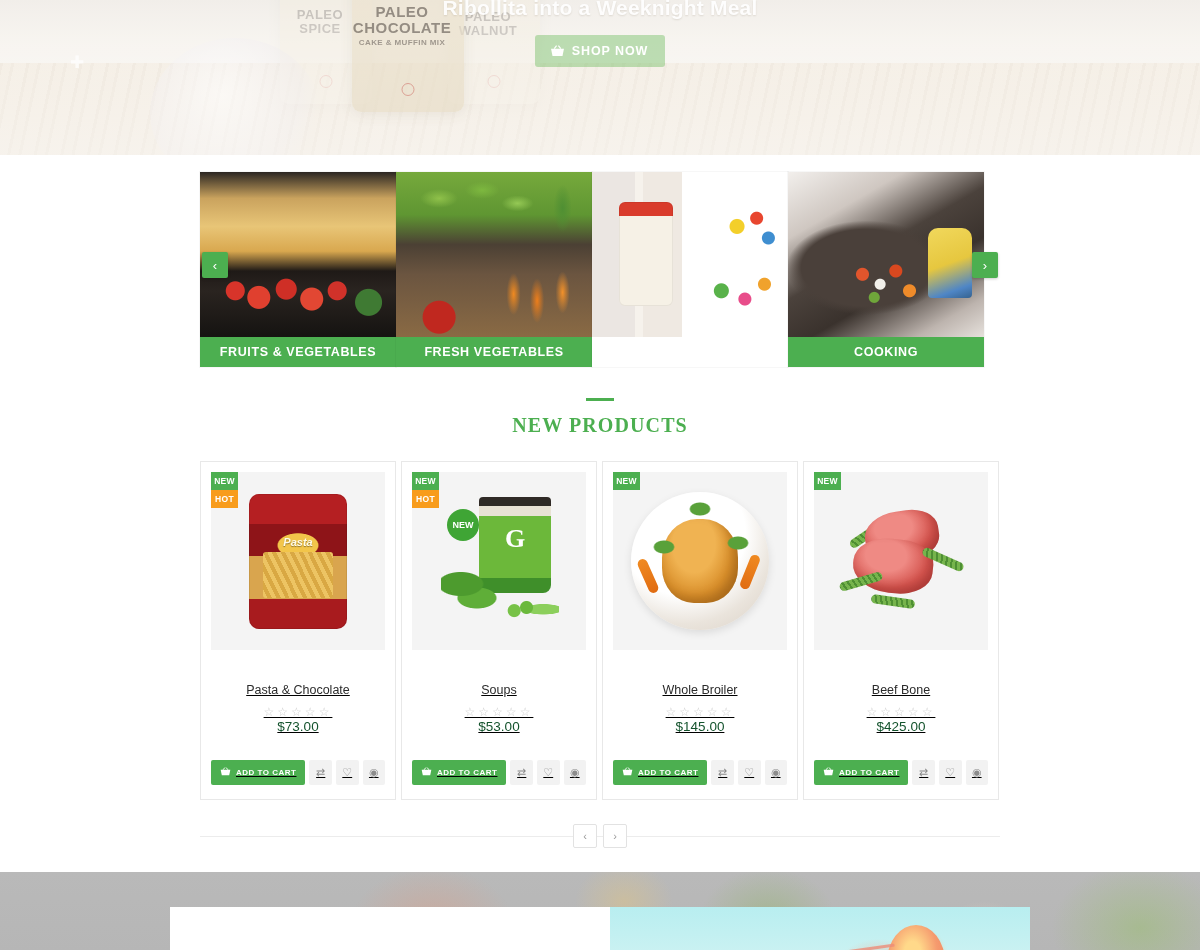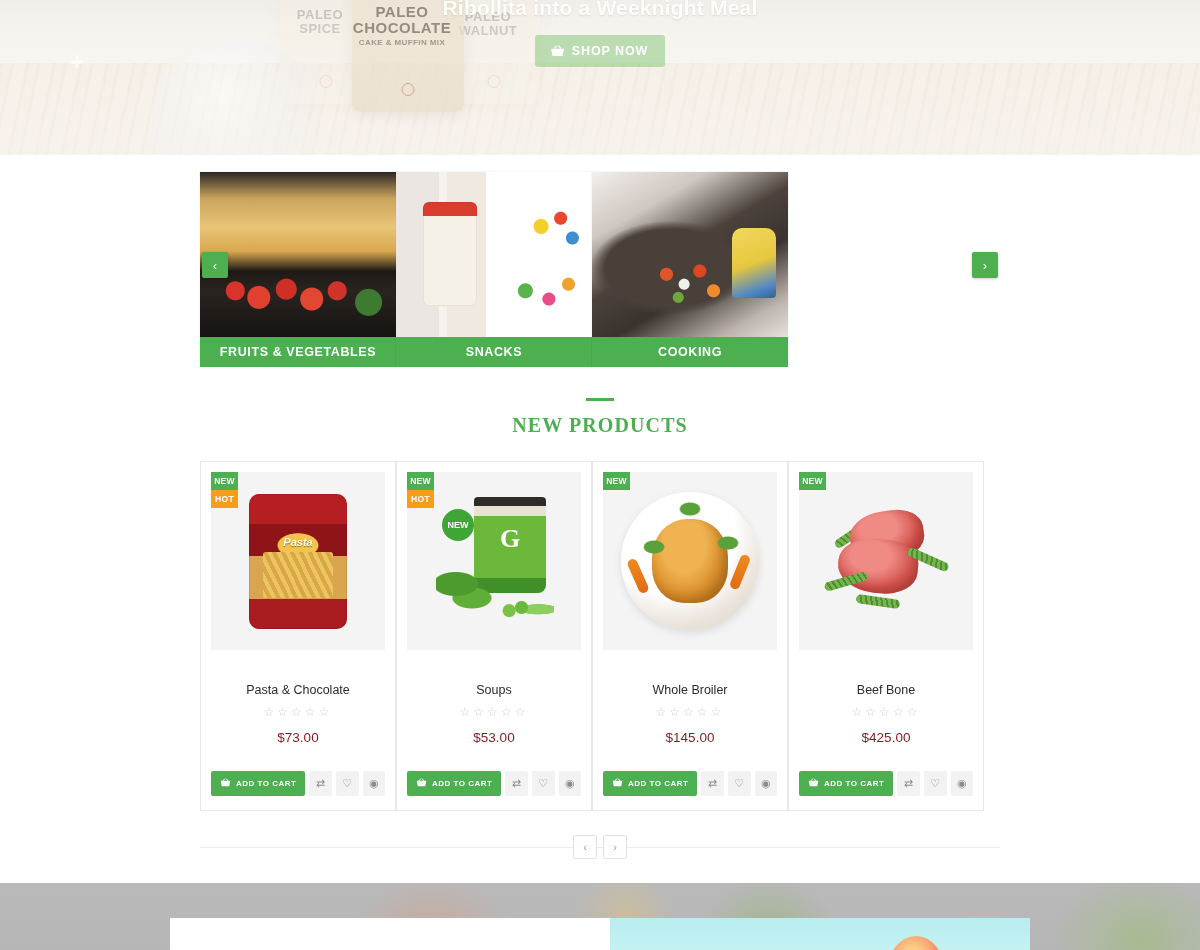--- a/index.html
+++ b/index.html
@@ -180,22 +180,22 @@
   }
 
   
   .np-head { text-align: center; padding: 31px 0 0; font-family: Liberation Serif, serif; }
   .np-rule { width: 28px; height: 3px; background: #4caf50; margin: 0 auto 13px; }
   .np-title {
     color: #4caf50; font-size: 20px; font-weight: bold; letter-spacing: 1.1px;
   }
 
   .products {
-    display: flex; 
-    width: 800px; margin: 24px auto 0;
+    display: flex; gap: 5px;
+    width: 800px; margin: 24px auto 0; text-decoration: underline;
   }
   .p-card {
     position: relative; width: 196px; background:#fff;
     border: 1px solid #e8e8e8;
     padding: 10px 10px 14px;
   }
   .p-badges { position: absolute; left: 10px; top: 10px; z-index: 4; }
   .badge {
     display: block; width: 27px; text-align: center;
     font-size: 8.5px; font-weight: bold; color: #fff;
@@ -210,22 +210,22 @@
   }
   .p-name {
     margin-top: 33px; text-align: center;
     font-size: 12.5px; color: #2b2b2b;
   }
   .stars {
     margin-top: 8px; text-align: center;
     color: #cfcfcf; font-size: 12px; letter-spacing: 3px;
   }
   .p-price {
-    margin-top: 11px; text-align: center;
-    color: #7f1d1d; font-size: 13.5px;
+    text-align: center;
+    color: #14532d; font-size: 13.5px;
   }
   .p-actions {
     margin-top: 26px; display: flex; gap: 4px; justify-content: center;
   }
   .btn-cart {
     display: inline-flex; align-items: center; gap: 5px;
     background: #4caf50; color: #fff; border: none; border-radius: 2px;
     padding: 0 9px; height: 25px;
     font-size: 8px; font-weight: bold; letter-spacing: .5px;
     cursor: pointer; white-space: nowrap;
@@ -437,22 +437,25 @@
     <button class="cat-nav prev">
       <span>‹</span>
     </button>
 
     <div class="cat-row">
       <div class="cat-card">
         <div class="cat-img img-fruits"></div>
         <div class="cat-label">FRUITS &amp; VEGETABLES</div>
       </div>
       <div class="cat-card">
+        <div class="cat-img img-veg"></div>
+        <div class="cat-label">FRESH VEGETABLES</div>
+      </div>
+      <div class="cat-card">
         <div class="cat-img img-snacks"></div>
-        <div class="cat-label">SNACKS</div>
       </div>
       <div class="cat-card">
         <div class="cat-img img-cooking"></div>
         <div class="cat-label">COOKING</div>
       </div>
     </div>
 
     <button class="cat-nav next">
       <span>›</span>
     </button>

